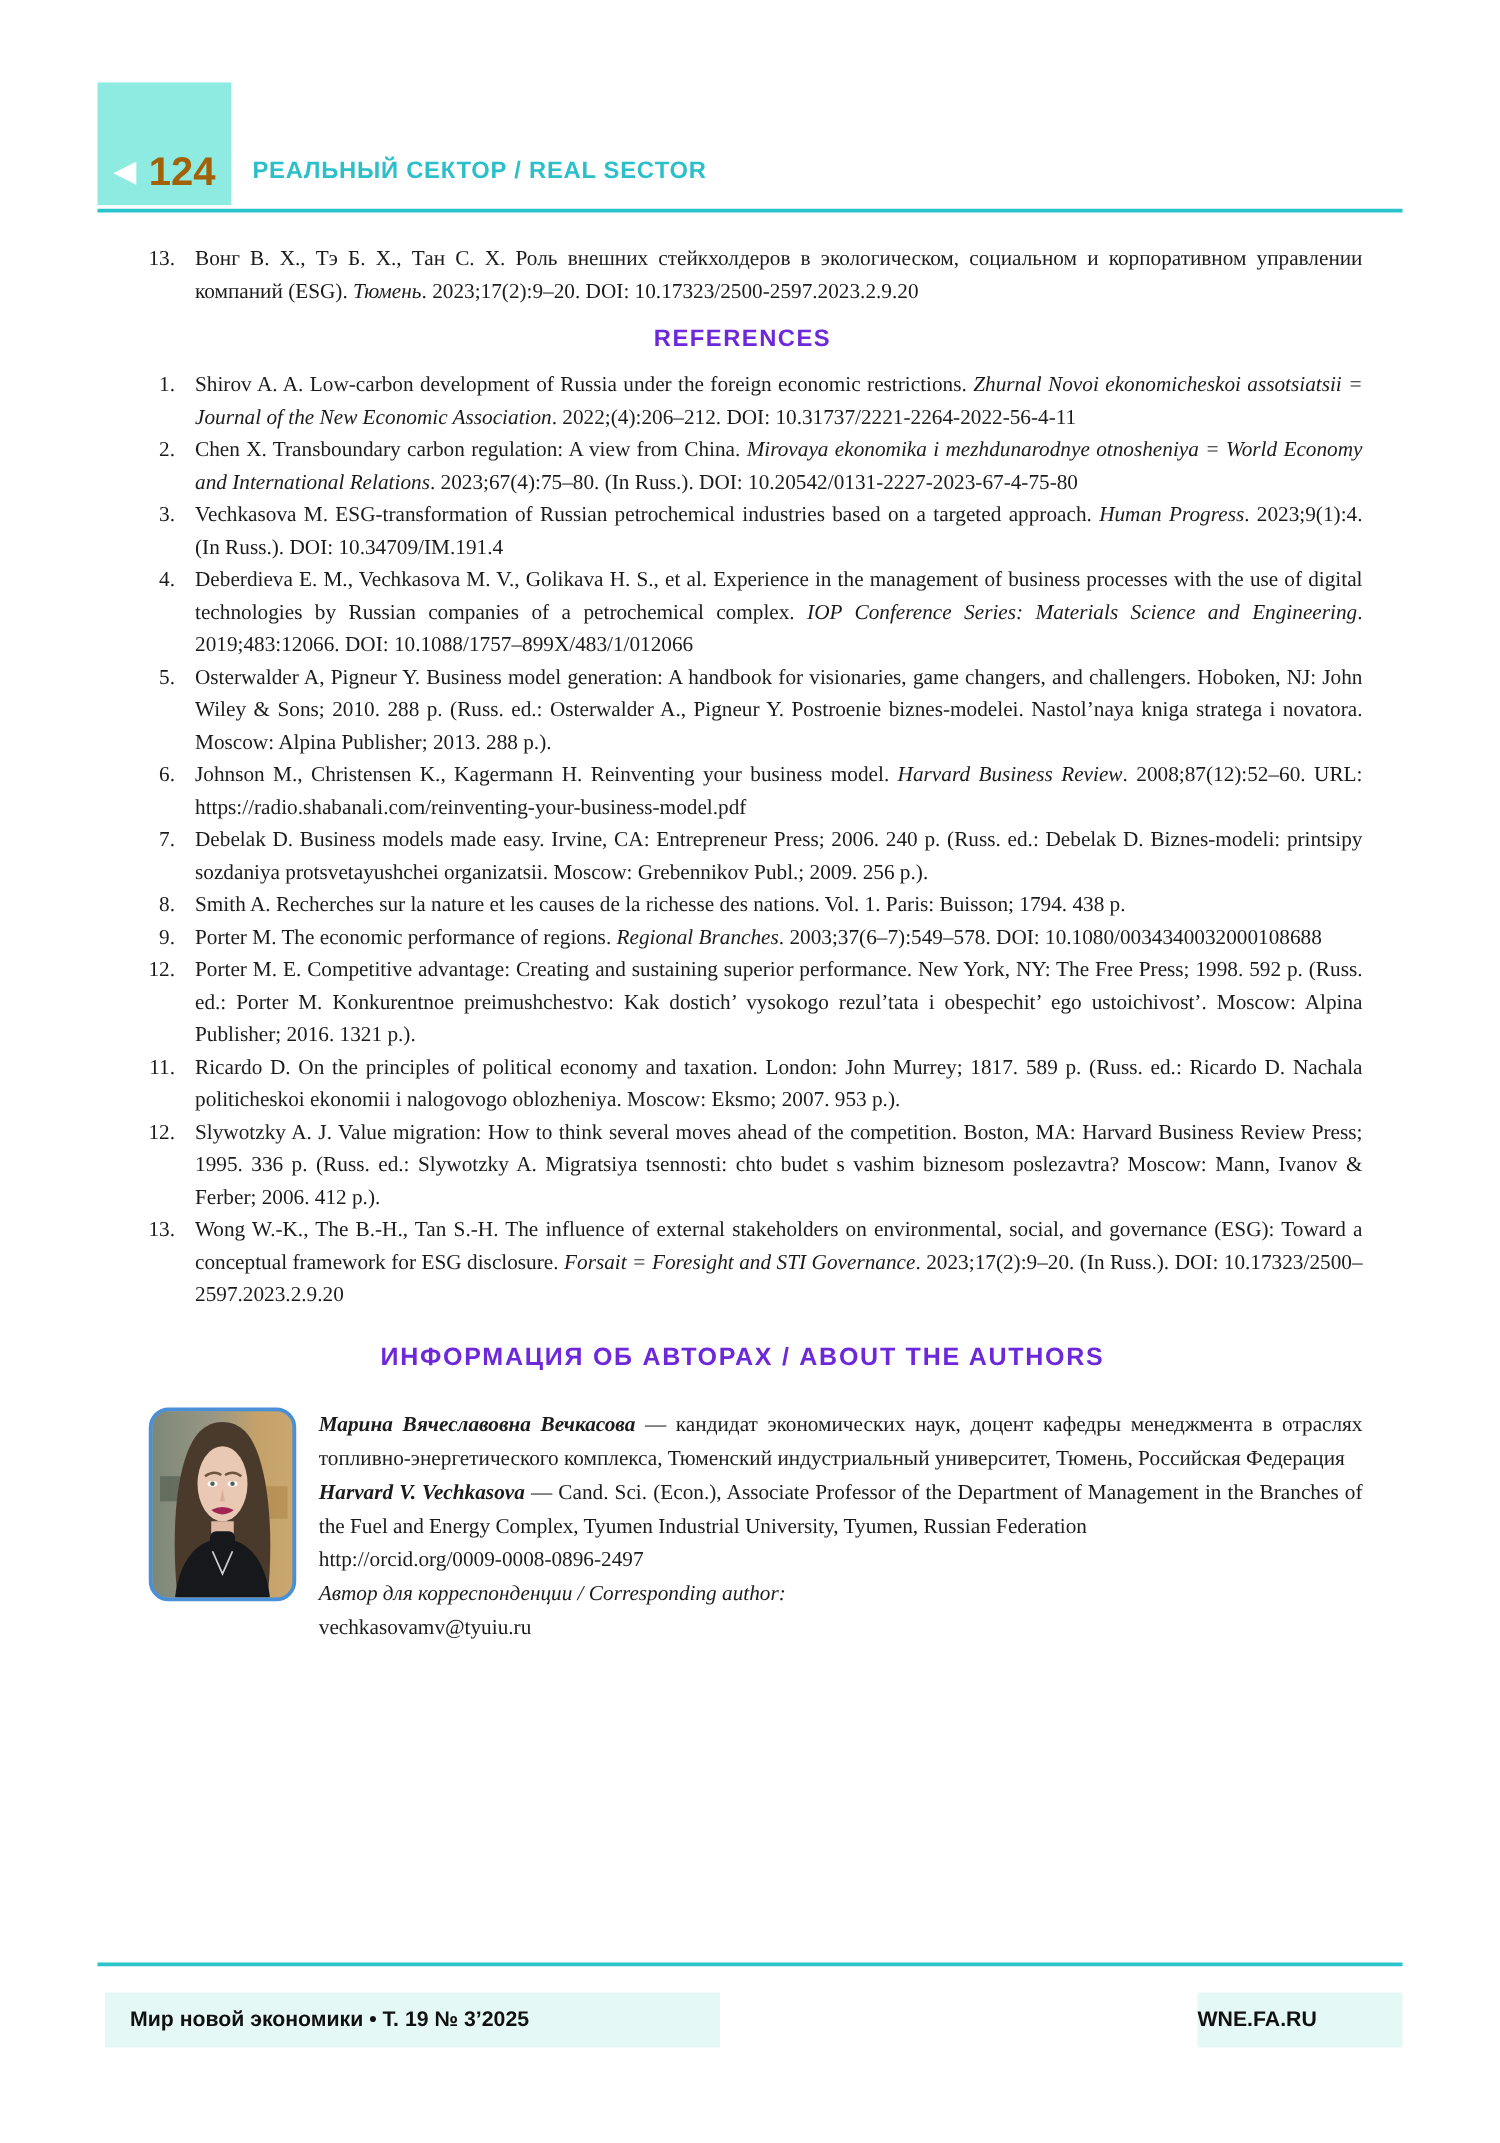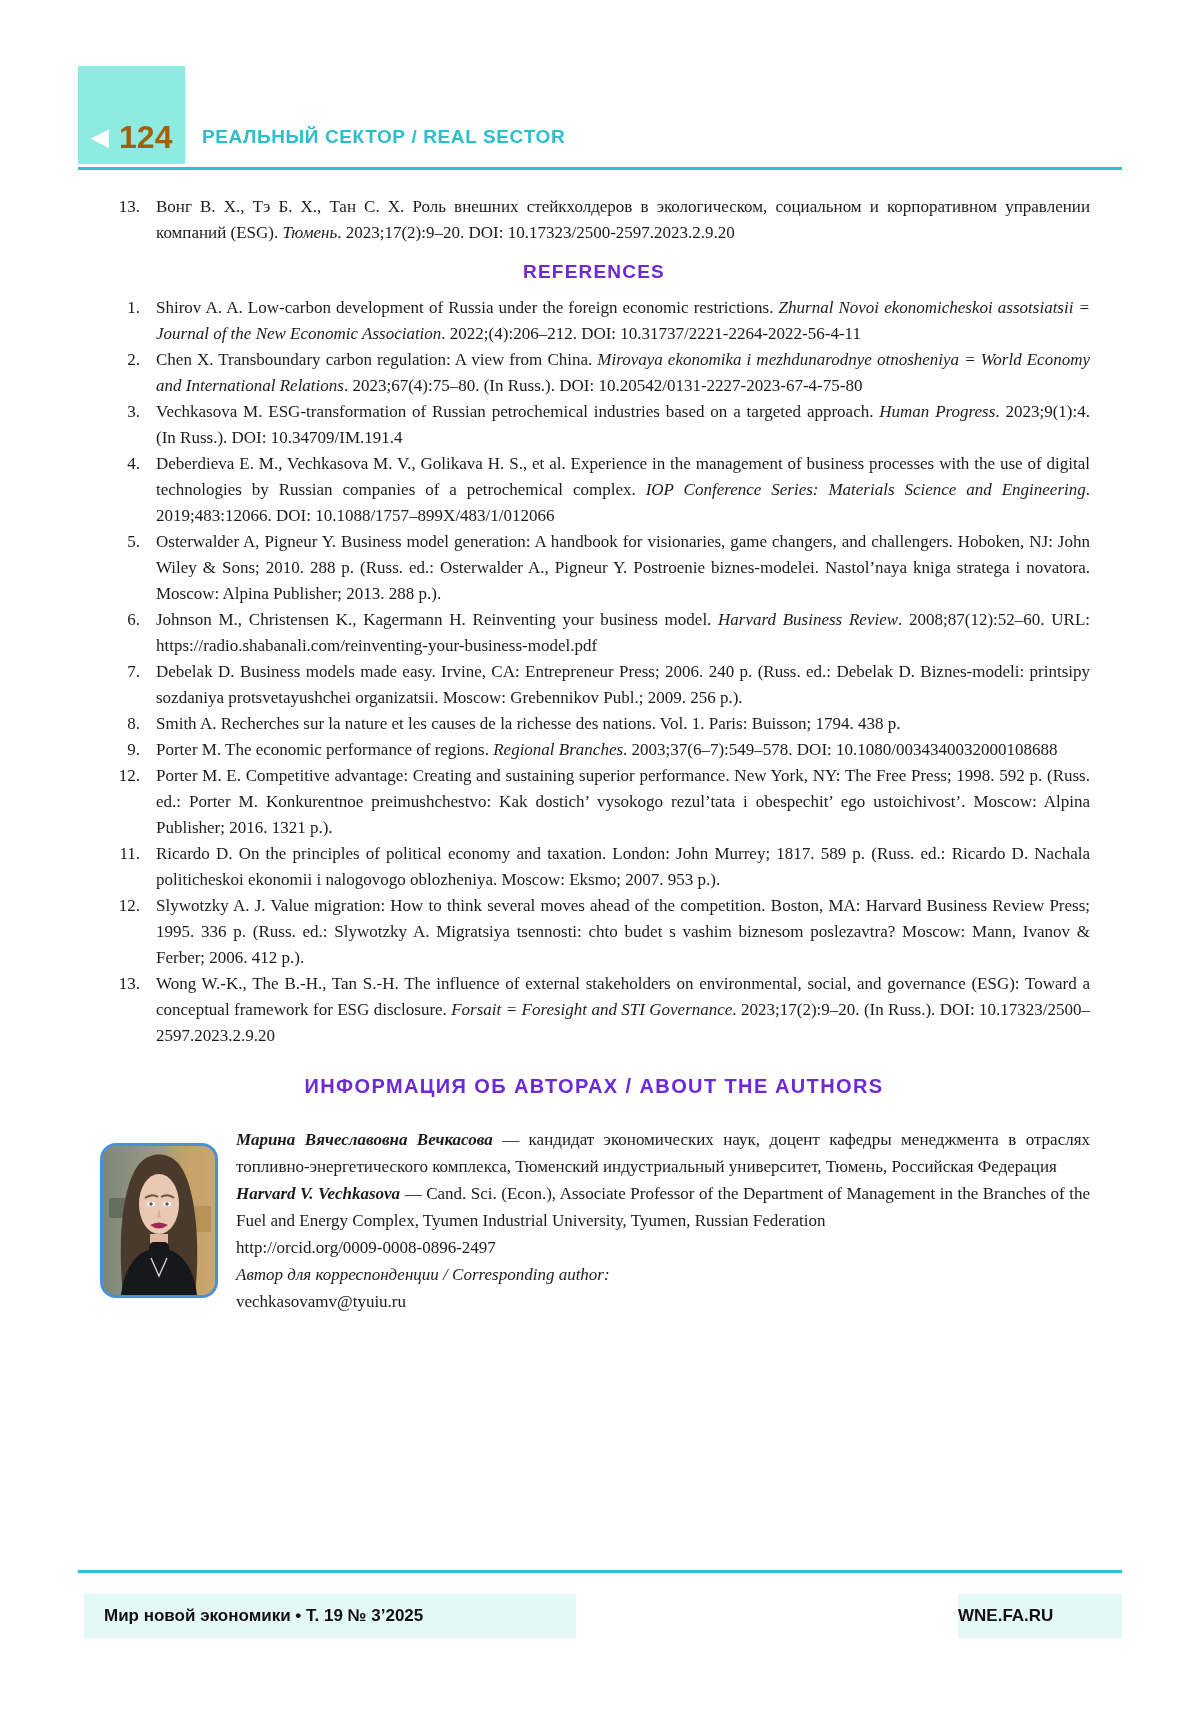--- a/index.html
+++ b/index.html
@@ -34,21 +34,21 @@
   .ref-num{flex:0 0 42px;text-align:right;white-space:nowrap;}
   .ref-text{flex:1;margin-left:16px;text-align:justify;}
   .section-heading{
     text-align:center;font-family:"Liberation Sans",sans-serif;font-weight:bold;
     color:#6d28d9;font-size:19px;letter-spacing:1.2px;
     margin-top:15px;margin-bottom:12px;
   }
   #authors-heading{margin-top:26px;margin-bottom:28px;font-size:20px;letter-spacing:1.4px;}
 
   
-  .author-row{display:flex;align-items:center;margin-left:2px;}
+  .author-row{display:flex;align-items:flex-start;margin-left:21px;}
   .author-photo{
     flex:0 0 118px;height:155px;border:3px solid #4A90D8;border-radius:16px;
     overflow:hidden;box-sizing:border-box;background:#9b9a88;
   }
   .author-photo svg{display:block;width:112px;height:149px;}
   .author-text{flex:1;margin-left:18px;font-size:17px;line-height:27px;text-align:justify;}
   .author-text p{margin:0;}
 
   
   .footer-box{

